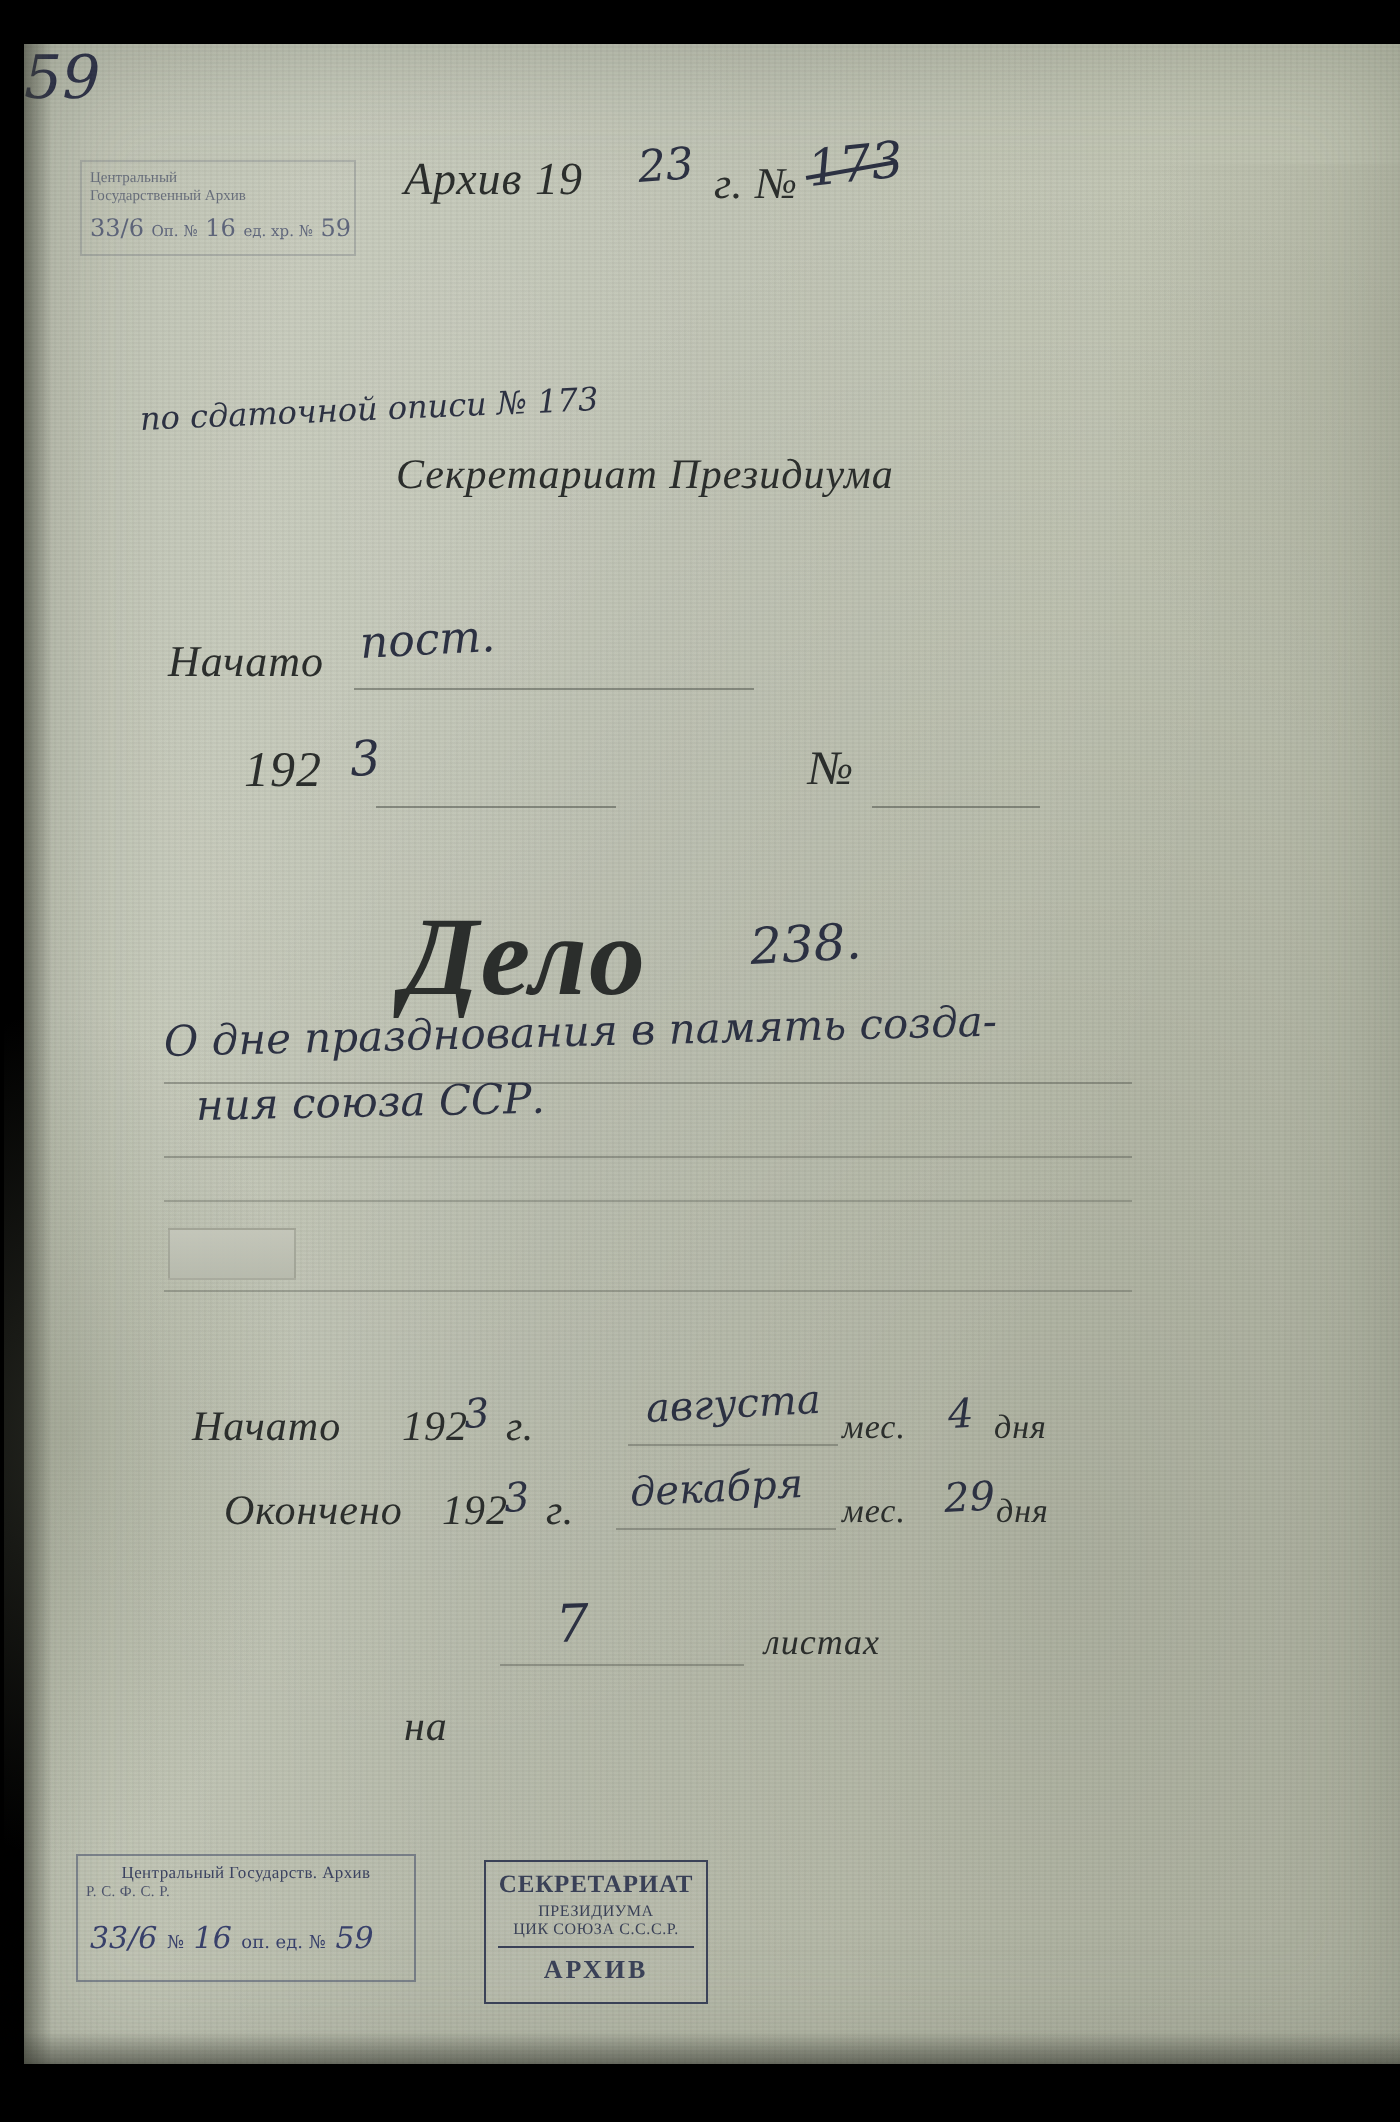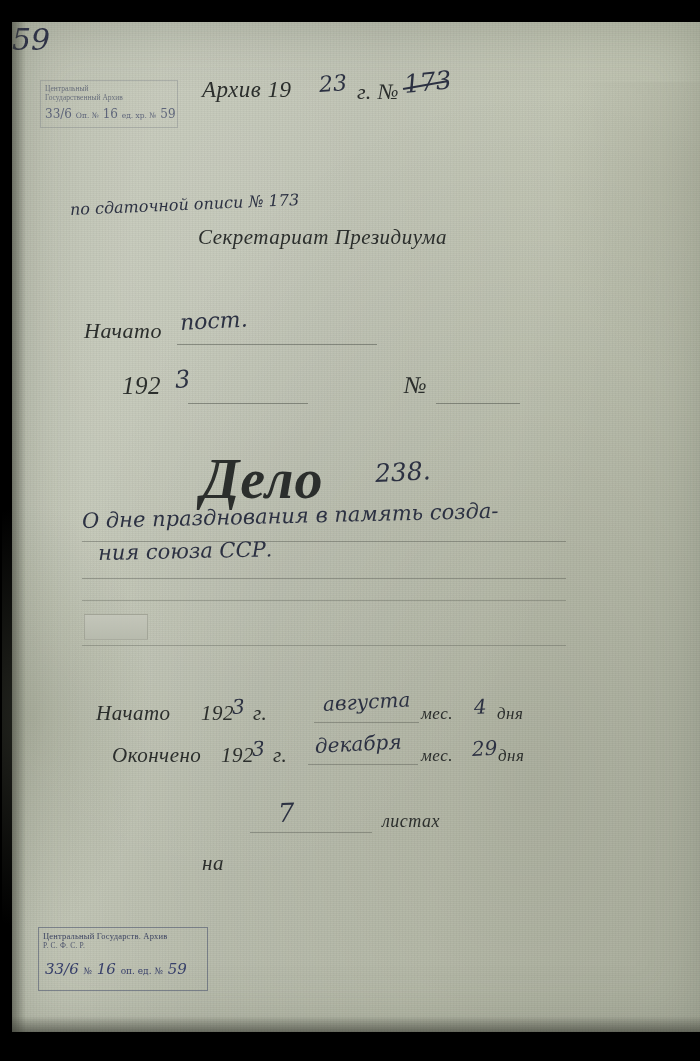--- a/index.html
+++ b/index.html
@@ -176,21 +176,21 @@
   }
   #stamp-secretariat .l4 { font-size: 13px; font-weight: bold; letter-spacing: 1.5px; }
 
   #stamp-archive-bottom {
     position: absolute; left: 26px; top: 905px; width: 170px; height: 64px;
     border: 1px solid rgba(70,78,105,0.55);
     color: #3b4260;
     font-family: "Liberation Serif", serif;
     padding: 3px 4px 0;
   }
-  #stamp-archive-bottom .t1 { font-size: 8.5px; letter-spacing: 0.2px; }
+  #stamp-archive-bottom .t1 { font-size: 8.5px; letter-spacing: 0.2px; text-align: center; }
   #stamp-archive-bottom .t2 { font-size: 7.5px; letter-spacing: 0.2px; opacity: 0.85; }
   #stamp-archive-bottom .codes {
     position: absolute; left: 6px; top: 32px; font-size: 15px;
     font-family: "DejaVu Serif", serif; font-style: italic; color: #38406a;
     white-space: nowrap;
   }
   #stamp-archive-bottom .codes .sm { font-size: 9px; font-style: normal; }
 
   #stamp-archive-top {
     position: absolute; left: 28px; top: 58px; width: 138px; height: 48px;
@@ -298,14 +298,21 @@
       <div class="t2">Р. С. Ф. С. Р.</div>
       <div class="codes">
         <span>33/6</span>
         <span class="sm">№</span>
         <span>16</span>
         <span class="sm">оп. ед. №</span>
         <span>59</span>
       </div>
     </div>
 
+    <div class="stamp-box" id="stamp-secretariat">
+      <div class="l1">СЕКРЕТАРИАТ</div>
+      <div class="l2">ПРЕЗИДИУМА</div>
+      <div class="l3">ЦИК СОЮЗА С.С.С.Р.</div>
+      <div class="sep"></div>
+      <div class="l4">АРХИВ</div>
+    </div>
   </div>
 </div>
 
 </body></html>

